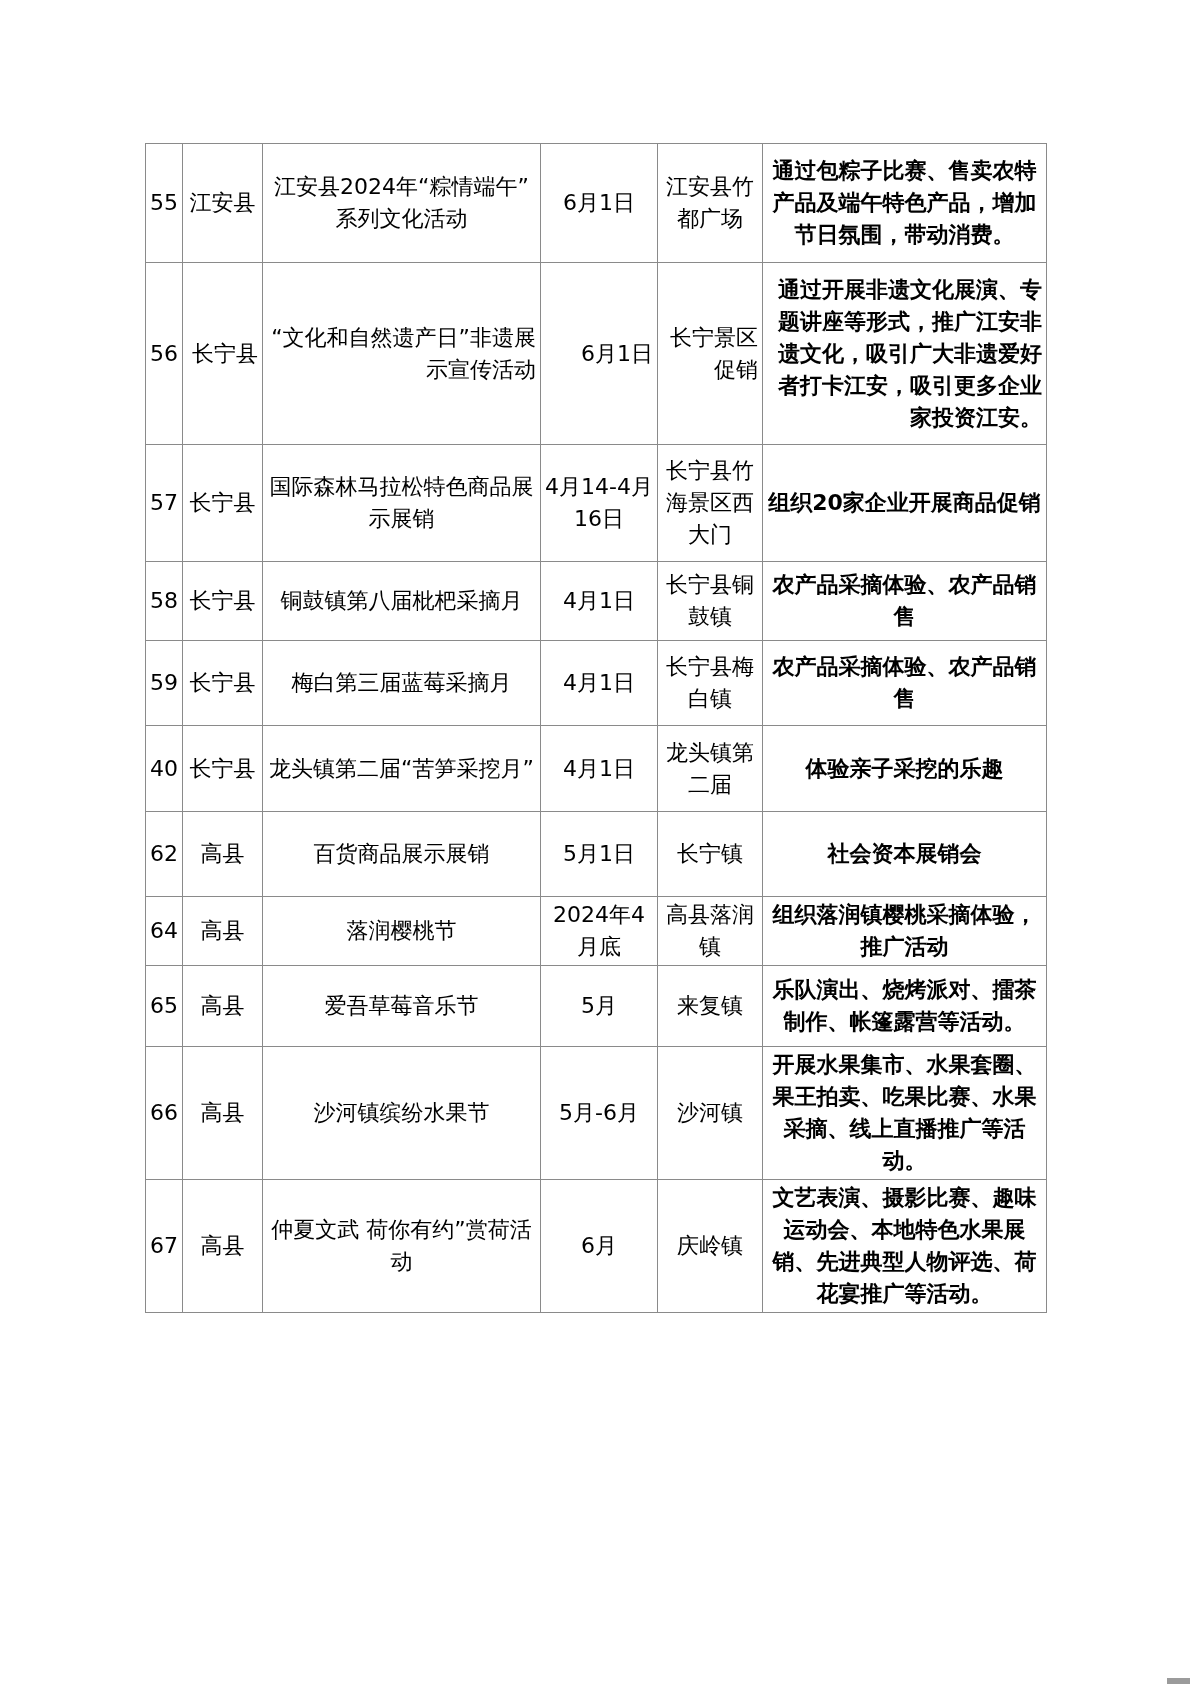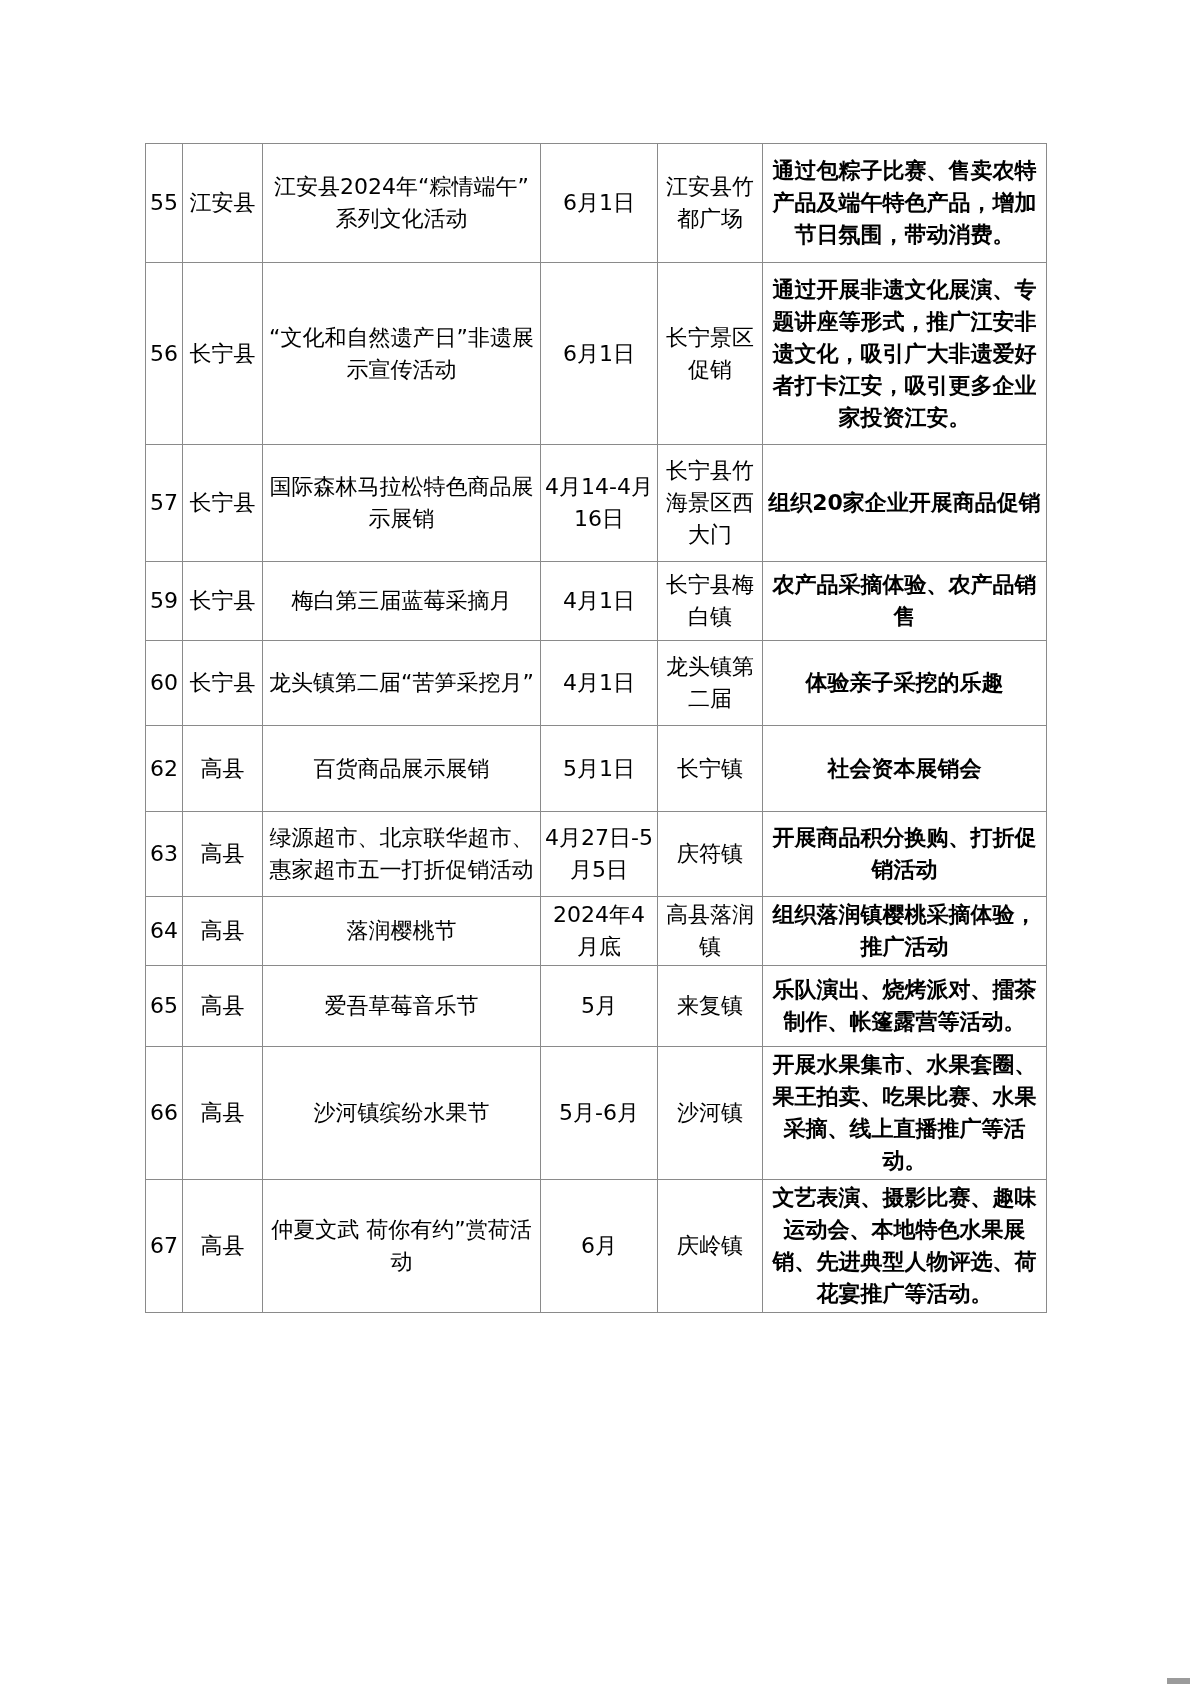--- a/index.html
+++ b/index.html
@@ -40,21 +40,21 @@
   td.c-name, td.c-date, td.c-loc, td.c-county {
     word-break: normal;
   }
   td.c-desc {
     text-align: left;
     padding: 4px 10px;
     font-weight: bold;
   }
   
   tr:nth-child(1)  td { height: 114px; }
-  tr:nth-child(2)  td { height: 177px; }
+  tr:nth-child(2)  td { height: 177px; text-align: right; }
   tr:nth-child(3)  td { height: 112px; }
   tr:nth-child(4)  td { height: 74px; }
   tr:nth-child(5)  td { height: 80px; }
   tr:nth-child(6)  td { height: 81px; }
   tr:nth-child(7)  td { height: 80px; }
   tr:nth-child(8)  td { height: 60px; }
   tr:nth-child(9)  td { height: 76px; }
   tr:nth-child(10) td { height: 75px; }
   tr:nth-child(11) td { height: 79px; }
   tr:nth-child(12) td { height: 145px; }
@@ -101,50 +101,50 @@
     </tr>
         <tr>
       <td class="c-no">57</td>
       <td class="c-county">长宁县</td>
       <td class="c-name">国际森林马拉松特色商品展示展销</td>
       <td class="c-date">4月14-4月16日</td>
       <td class="c-loc">长宁县竹海景区西大门</td>
       <td class="c-desc">组织20家企业开展商品促销</td>
     </tr>
         <tr>
+      <td class="c-no">58</td>
+      <td class="c-county">长宁县</td>
+      <td class="c-name">铜鼓镇第八届枇杷采摘月</td>
+      <td class="c-date">4月1日</td>
+      <td class="c-loc">长宁县铜鼓镇</td>
+      <td class="c-desc">农产品采摘体验、农产品销售</td>
+    </tr>
+        <tr>
       <td class="c-no">59</td>
       <td class="c-county">长宁县</td>
       <td class="c-name">梅白第三届蓝莓采摘月</td>
       <td class="c-date">4月1日</td>
       <td class="c-loc">长宁县梅白镇</td>
       <td class="c-desc">农产品采摘体验、农产品销售</td>
     </tr>
         <tr>
-      <td class="c-no">60</td>
+      <td class="c-no">40</td>
       <td class="c-county">长宁县</td>
       <td class="c-name">龙头镇第二届“苦笋采挖月”</td>
       <td class="c-date">4月1日</td>
       <td class="c-loc">龙头镇第二届</td>
       <td class="c-desc">体验亲子采挖的乐趣</td>
     </tr>
         <tr>
       <td class="c-no">62</td>
       <td class="c-county">高县</td>
       <td class="c-name">百货商品展示展销</td>
       <td class="c-date">5月1日</td>
       <td class="c-loc">长宁镇</td>
       <td class="c-desc">社会资本展销会</td>
-    </tr>
-        <tr>
-      <td class="c-no">63</td>
-      <td class="c-county">高县</td>
-      <td class="c-name">绿源超市、北京联华超市、惠家超市五一打折促销活动</td>
-      <td class="c-date">4月27日-5月5日</td>
-      <td class="c-loc">庆符镇</td>
-      <td class="c-desc">开展商品积分换购、打折促销活动</td>
     </tr>
         <tr>
       <td class="c-no">64</td>
       <td class="c-county">高县</td>
       <td class="c-name">落润樱桃节</td>
       <td class="c-date">2024年4月底</td>
       <td class="c-loc">高县落润镇</td>
       <td class="c-desc">组织落润镇樱桃采摘体验，推广活动</td>
     </tr>
         <tr>

